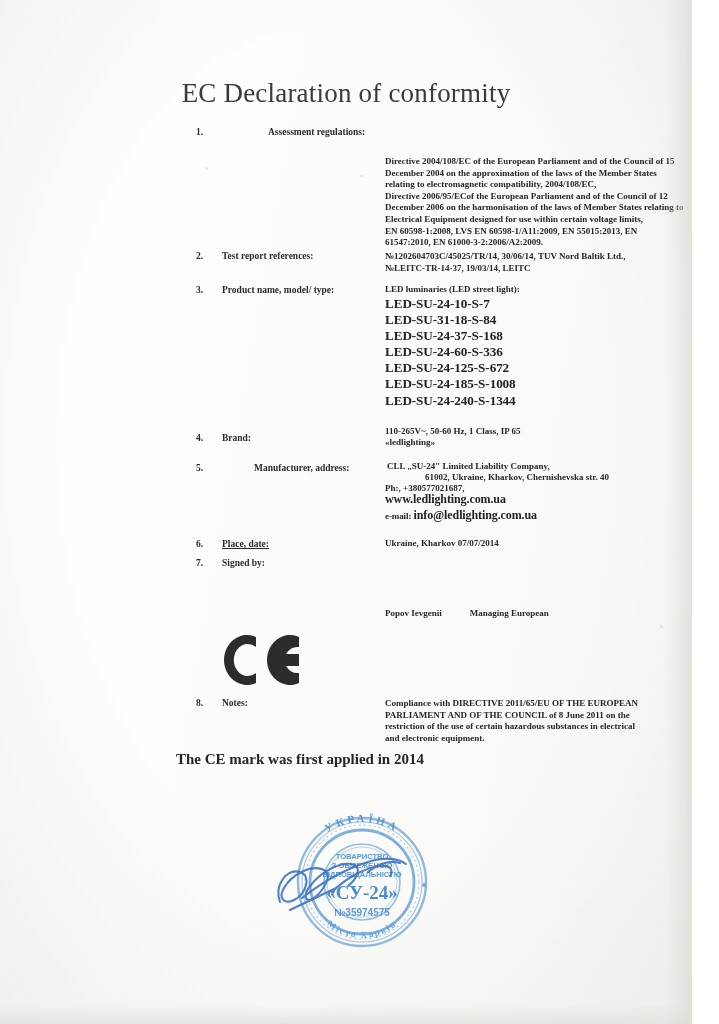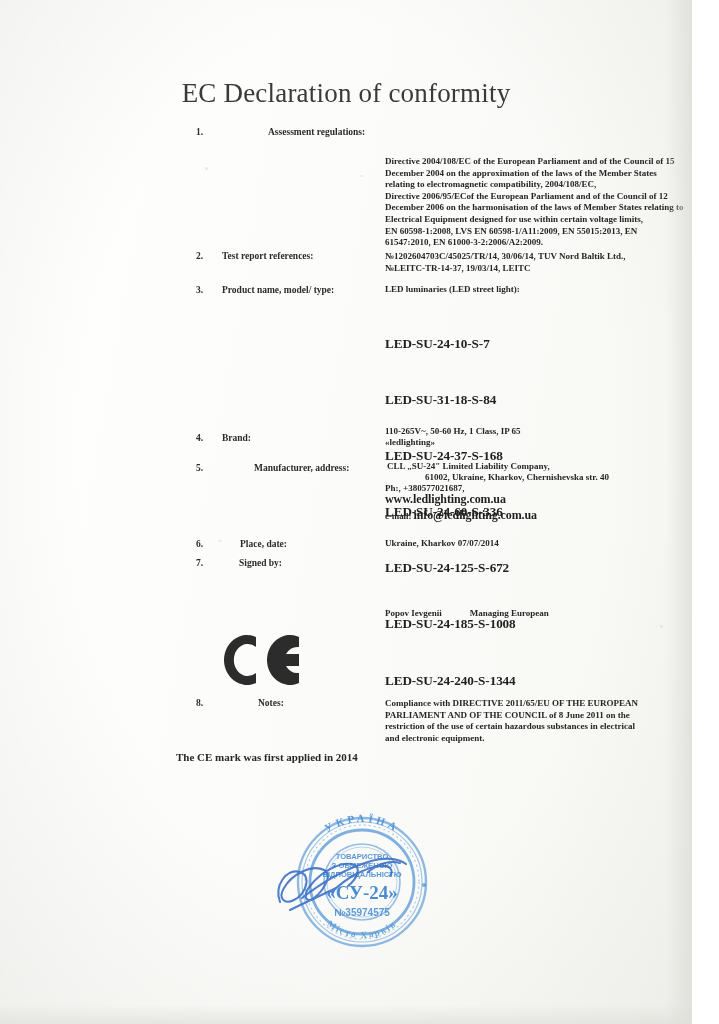--- a/index.html
+++ b/index.html
@@ -84,21 +84,20 @@
     font-weight: bold;
     line-height: 13px;
     color: #262626;
   }
   .models .model {
     font-size: 13.2px;
     font-weight: bold;
     line-height: 16.1px;
     letter-spacing: -0.1px;
     color: #1f1f1f;
-    margin-top: 40px;
   }
 
   .big-contact {
     font-size: 12px;
     font-weight: bold;
     line-height: 14.5px;
     letter-spacing: -0.1px;
     color: #1f1f1f;
   }
   .big-contact .small-prefix {
@@ -120,21 +119,21 @@
     left: 220px;
     top: 633px;
     width: 82px;
     height: 54px;
   }
 
   .ce-note {
     position: absolute;
     left: 176px;
     top: 751px;
-    font-size: 11px;
+    font-size: 15px;
     font-weight: bold;
     color: #262626;
   }
 
   .stamp-wrap {
     position: absolute;
     left: 272px;
     top: 806px;
     width: 190px;
     height: 145px;
@@ -201,43 +200,43 @@
     <div class="value" style="top:472px;padding-left:40px;">61002, Ukraine,  Kharkov,  Chernishevska str. 40</div>
     <div class="value" style="top:483px;">Ph:, +380577021687,</div>
     <div class="big-contact" style="position:absolute; left:385px; top:492px;">www.ledlighting.com.ua</div>
     <div class="big-contact" style="position:absolute; left:385px; top:508px;">
       <span class="small-prefix">e-mail: </span><span>info@ledlighting.com.ua</span>
     </div>
   </div>
 
   <div>
     <div class="num" style="left:196px; top:539px;">6.</div>
-    <div class="label" style="left:240px; top:539px;">Place, date:</div>
+    <div class="label" style="left:222px; top:539px;text-decoration:underline;">Place, date:</div>
     <div class="value" style="top:538px;">Ukraine,  Kharkov  07/07/2014</div>
   </div>
 
   <div>
     <div class="num" style="left:196px; top:558px;">7.</div>
-    <div class="label" style="left:239px; top:558px;">Signed by:</div>
+    <div class="label" style="left:222px; top:558px;">Signed by:</div>
   </div>
 
   <div class="signer">
     <span>Popov Ievgenii</span><span class="role">Managing European</span>
   </div>
 
   <div class="ce-mark">
     <svg width="82" height="54" viewBox="0 0 82 54">
       <path d="M36 4 A23 25 0 1 0 36 50 L36 40 A14 16 0 1 1 36 14 Z" fill="#2c2c2c"></path>
       <path d="M79 4 A23 25 0 1 0 79 50 L79 40 A14 16 0 0 1 66 33 L79 33 L79 21 L66 21 A14 16 0 0 1 79 14 Z" fill="#2c2c2c"></path>
     </svg>
   </div>
 
   <div>
     <div class="num" style="left:196px; top:698px;">8.</div>
-    <div class="label" style="left:222px; top:698px;margin-left:36px;">Notes:</div>
+    <div class="label" style="left:222px; top:698px;">Notes:</div>
     <div class="value" style="top:698px; width:258px;">Compliance with DIRECTIVE 2011/65/EU OF THE EUROPEAN PARLIAMENT AND OF THE COUNCIL of 8 June 2011 on the restriction of the use of certain hazardous substances in electrical and electronic equipment.</div>
   </div>
 
   <div class="ce-note">The CE mark was first applied in 2014</div>
 
   <div class="stamp-wrap">
     <svg class="stamp-svg" width="190" height="145" viewBox="0 0 190 145">
       <defs>
         <path id="arcTop" d="M 28 78 A 62 62 0 0 1 152 78" fill="none"></path>
         <path id="arcBottom" d="M 36 78 A 54 54 0 0 0 144 78" fill="none"></path>

